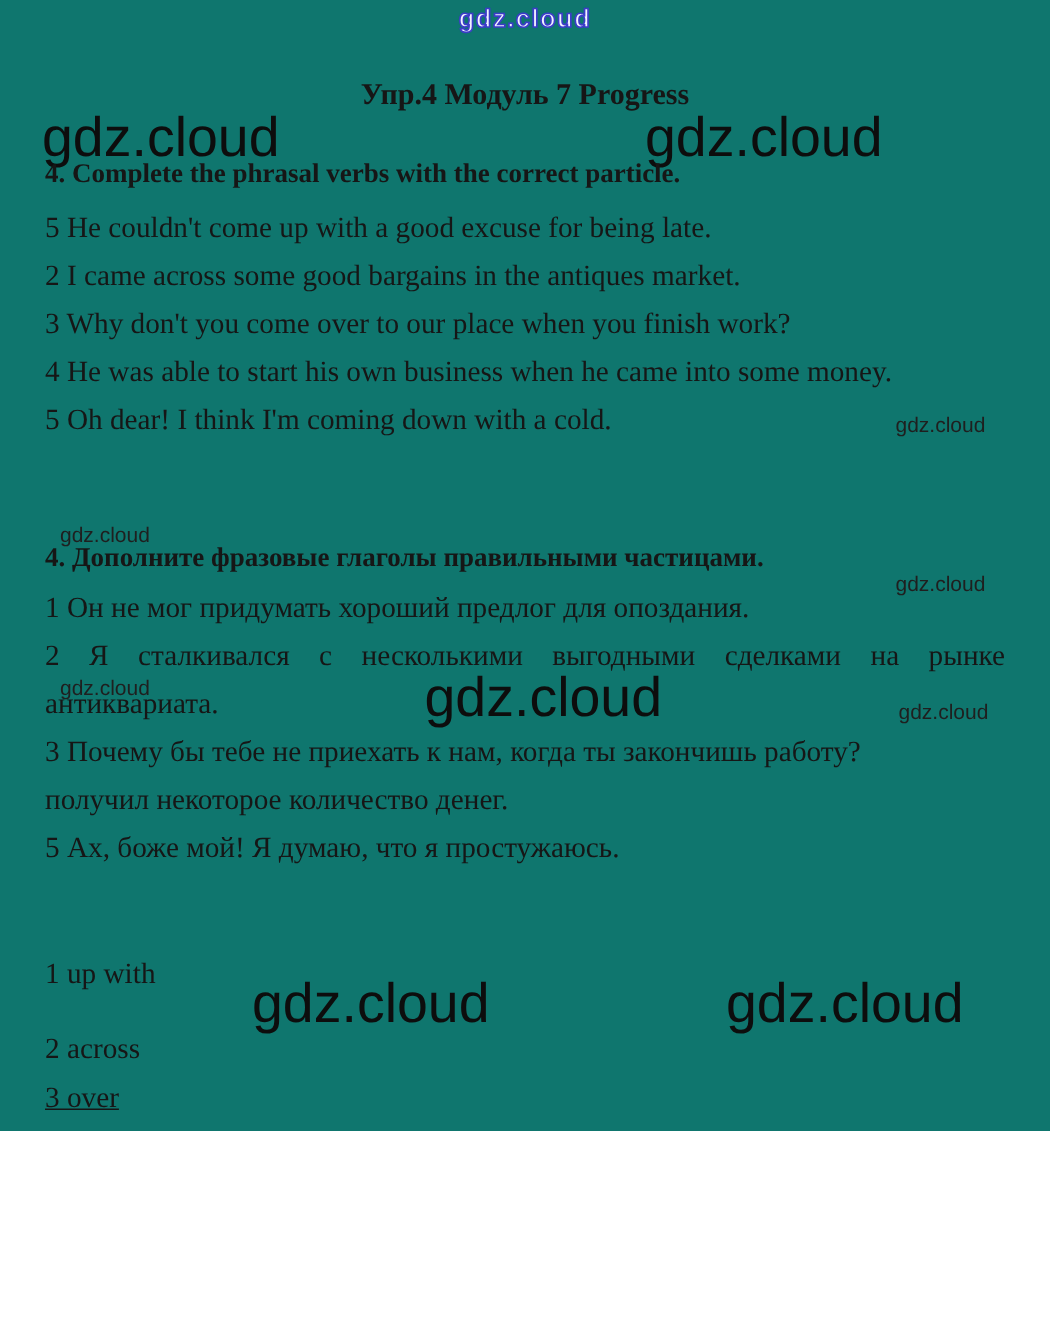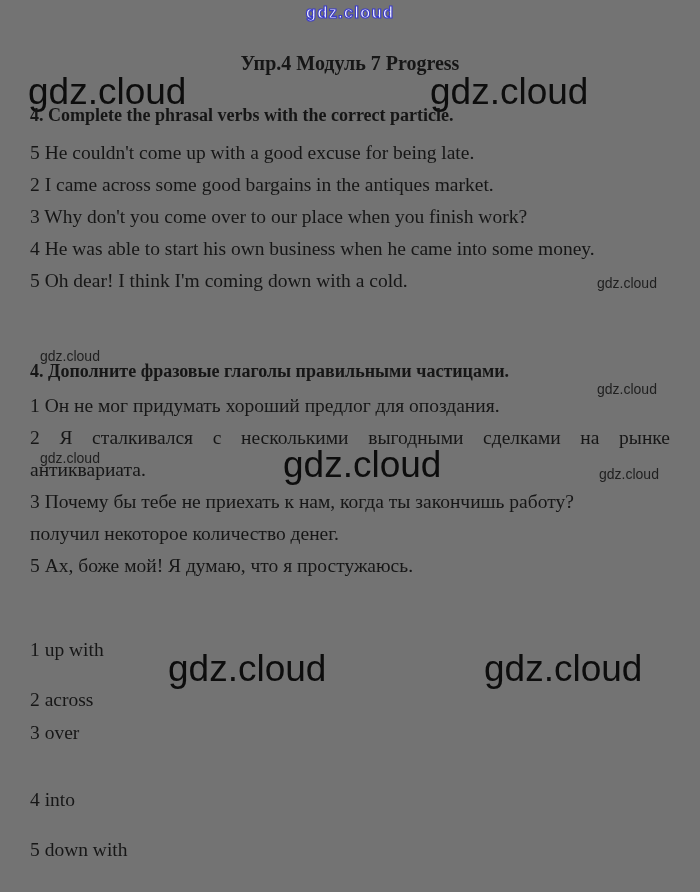--- a/index.html
+++ b/index.html
@@ -1,17 +1,17 @@
 <!DOCTYPE html>
 <html><head>
 <meta charset="utf-8">
 <style>
   html,body{margin:0;padding:0;background:#ffffff;}
   .page{
-    position:relative;width:700px;height:892px;background:#737373;overflow:hidden;
+    position:relative;width:700px;height:754px;background:#0f766e;overflow:hidden;
     font-family:"Liberation Serif","DejaVu Serif",serif;color:#161616;
   }
   
   .wm{position:absolute;font-family:"Liberation Sans","DejaVu Sans",sans-serif;line-height:1;white-space:nowrap;}
   .wm-big{font-size:37px;color:#0d0d0d;}
   .wm-small{font-size:14px;color:#1f1f1f;}
   .wm-top{
     position:absolute;top:3px;left:0;right:0;text-align:center;
     font-family:"Liberation Sans","DejaVu Sans",sans-serif;
     font-size:17px;font-weight:700;letter-spacing:1px;
@@ -71,17 +71,17 @@
   </div>
 
   <div class="wm wm-big" style="left:283px;top:446px;">gdz.cloud</div>
   <div class="wm wm-small" style="left:40px;top:451px;">gdz.cloud</div>
   <div class="wm wm-small" style="left:599px;top:467px;">gdz.cloud</div>
 
   <div class="ans" style="top:637px;text-align:right;">1 up with</div>
   <div class="wm wm-big" style="left:168px;top:650px;">gdz.cloud</div>
   <div class="wm wm-big" style="left:484px;top:650px;">gdz.cloud</div>
   <div class="ans" style="top:687px;">2 across</div>
-  <div class="ans" style="top:720px;">3 over</div>
+  <div class="ans" style="top:720px;text-decoration:underline;">3 over</div>
   <div class="ans" style="top:787px;">4 into</div>
   <div class="ans" style="top:837px;text-align:center;">5 down with</div>
 
 </div>
 
 </body></html>

